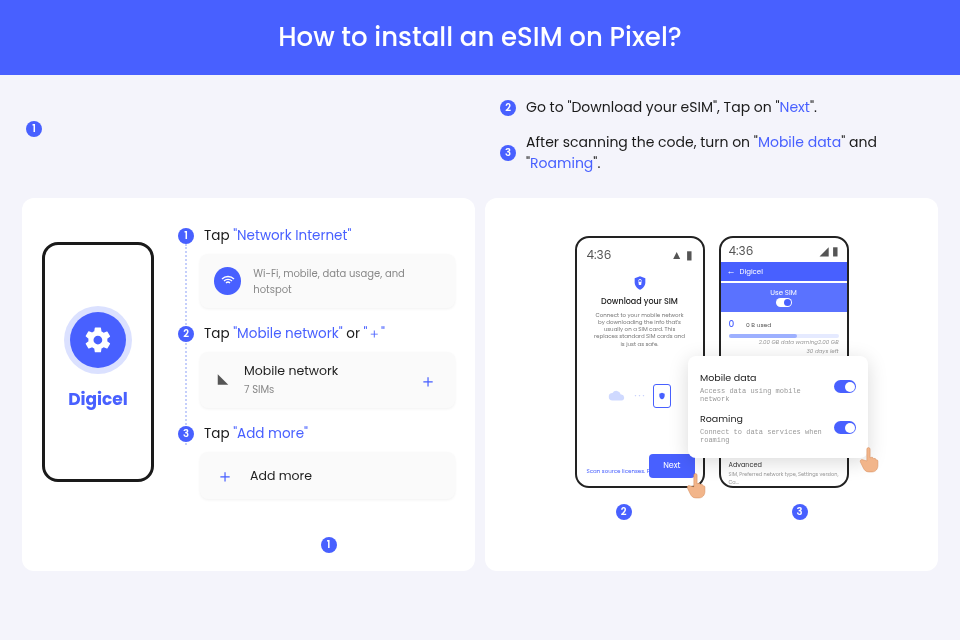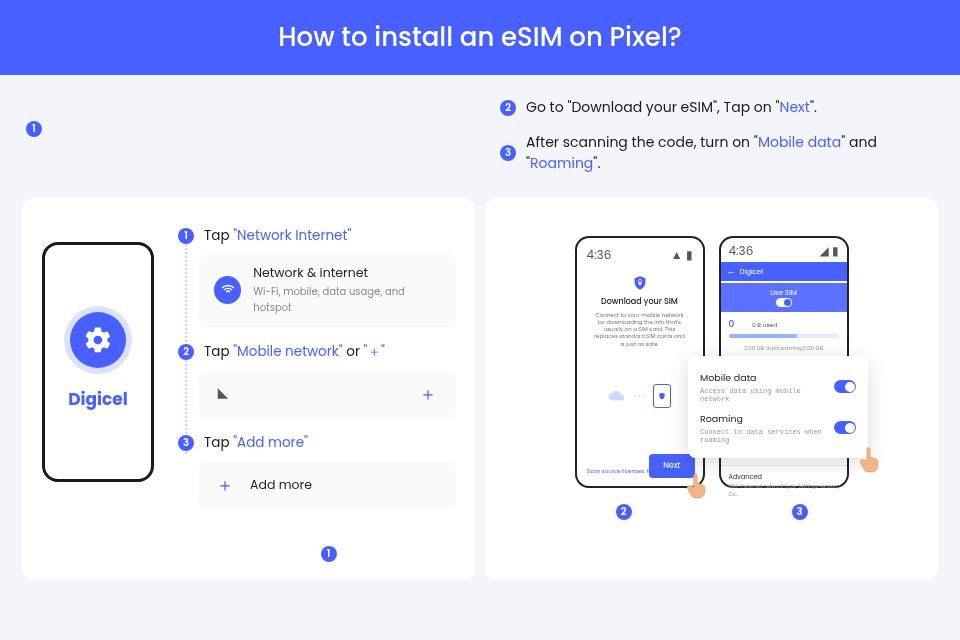--- a/index.html
+++ b/index.html
@@ -168,21 +168,21 @@
     padding: 5px 8px; display:flex; justify-content:space-between; align-items:center;
     margin-top: 2px;
     flex-direction: column;
   }
   .toggle-white { width: 16px; height: 9px; background:#fff; border-radius:5px; position:relative; }
   .toggle-white::after { content:""; position:absolute; right:1px; top:1px; width:7px; height:7px; background:#4860ff; border-radius:50%; }
   .data-block { padding: 6px 8px; font-size: 6px; color:#555; }
   .data-block .big { color:#4860ff; font-size: 9px; font-weight:500; }
   .data-block .bar { height:4px; background:#e5eaff; border-radius:2px; margin-top:3px; position:relative; }
   .data-block .bar::after{ content:""; position:absolute; left:0; top:0; height:100%; width:62%; background:#9db0ff; border-radius:2px;}
-  .sub-row { font-size: 5.5px; color: #999; display:flex; justify-content:center; margin-top:6px;}
+  .sub-row { font-size: 5.5px; color: #999; display:flex; justify-content:flex-end; margin-top:0;font-style:italic;}
   .list-row { padding: 6px 8px; font-size: 6.5px; border-top:1px solid #eee; color:#333;}
   .list-row .s { font-size:5px; color:#999; display:block; margin-top:1px;}
   
   .overlay-card {
     position: absolute;
     background: #fff;
     border-radius: 8px;
     box-shadow: 0 4px 20px rgba(0,0,0,0.15);
     padding: 10px 12px;
     width: 180px;
@@ -246,38 +246,41 @@
               <span>Tap </span><span class="hl">"Network Internet"</span>
             </span>
           </div>
           <div class="card">
             <div class="wifi-dot">
               <svg viewBox="0 0 24 24">
                   <path d="M3 9c5-5 13-5 18 0M6 12c3.3-3.3 8.7-3.3 12 0M9 15c1.7-1.7 4.3-1.7 6 0M12 18h0"></path>
                 </svg>
             </div>
             <div>
-              <div class="title">Network &amp; internet</div>
               <div class="sub">Wi-Fi, mobile, data usage, and hotspot</div>
             </div>
           </div>
         </div>
 
         <div class="step">
           <div class="step-head">
             <span class="num-badge">2</span>
             <span>
               <span>Tap </span><span class="hl">"Mobile network"</span><span> or </span><span class="hl">"＋"</span>
             </span>
           </div>
           <div class="card mobile">
             <div style="display:flex;align-items:center;gap:12px;">
               <svg class="sim-ic" viewBox="0 0 24 24">
                   <path d="M3 20h18L3 2z"></path>
                 </svg>
+              <div>
+                <div class="title">Mobile network</div>
+                <div class="sub">7 SIMs</div>
+              </div>
             </div>
             <span class="plus">＋</span>
           </div>
         </div>
 
         <div class="step">
           <div class="step-head">
             <span class="num-badge">3</span>
             <span>
               <span>Tap </span><span class="hl">"Add more"</span>
@@ -338,21 +341,21 @@
         <div class="bar-blue">
           <span class="arrow">←</span>
           <span>Digicel</span>
         </div>
         <div class="use-sim-row">
           <span>Use SIM</span>
           <span class="toggle-white"></span>
         </div>
         <div class="data-block">
           <span class="big">0</span>
-          <span style="margin-left:16px;">0 B used</span>
+          <span style="margin-left:10px;">0 B used</span>
           <div class="bar"></div>
           <div class="sub-row">
             <span>2.00 GB data warning</span>
             <span>2.00 GB</span>
           </div>
           <div class="sub-row">
               <span>30 days left</span>
               <span></span>
             </div>
         </div>

